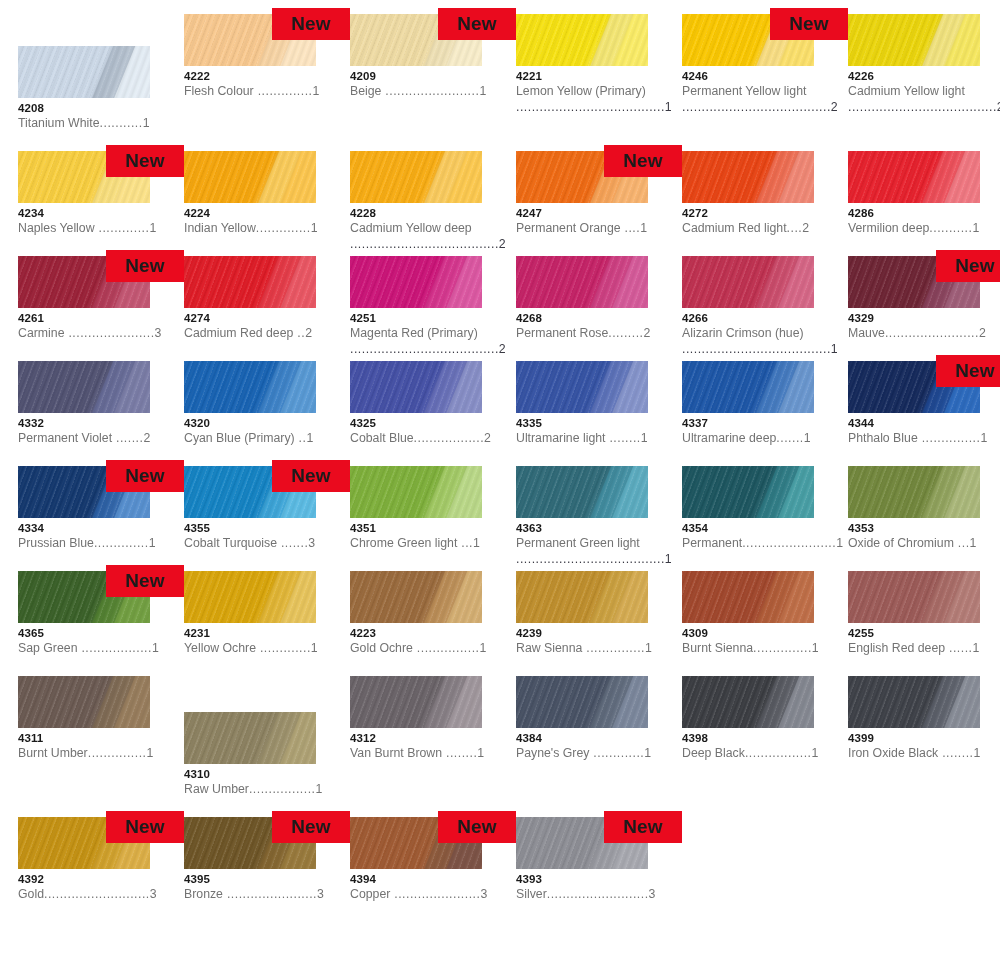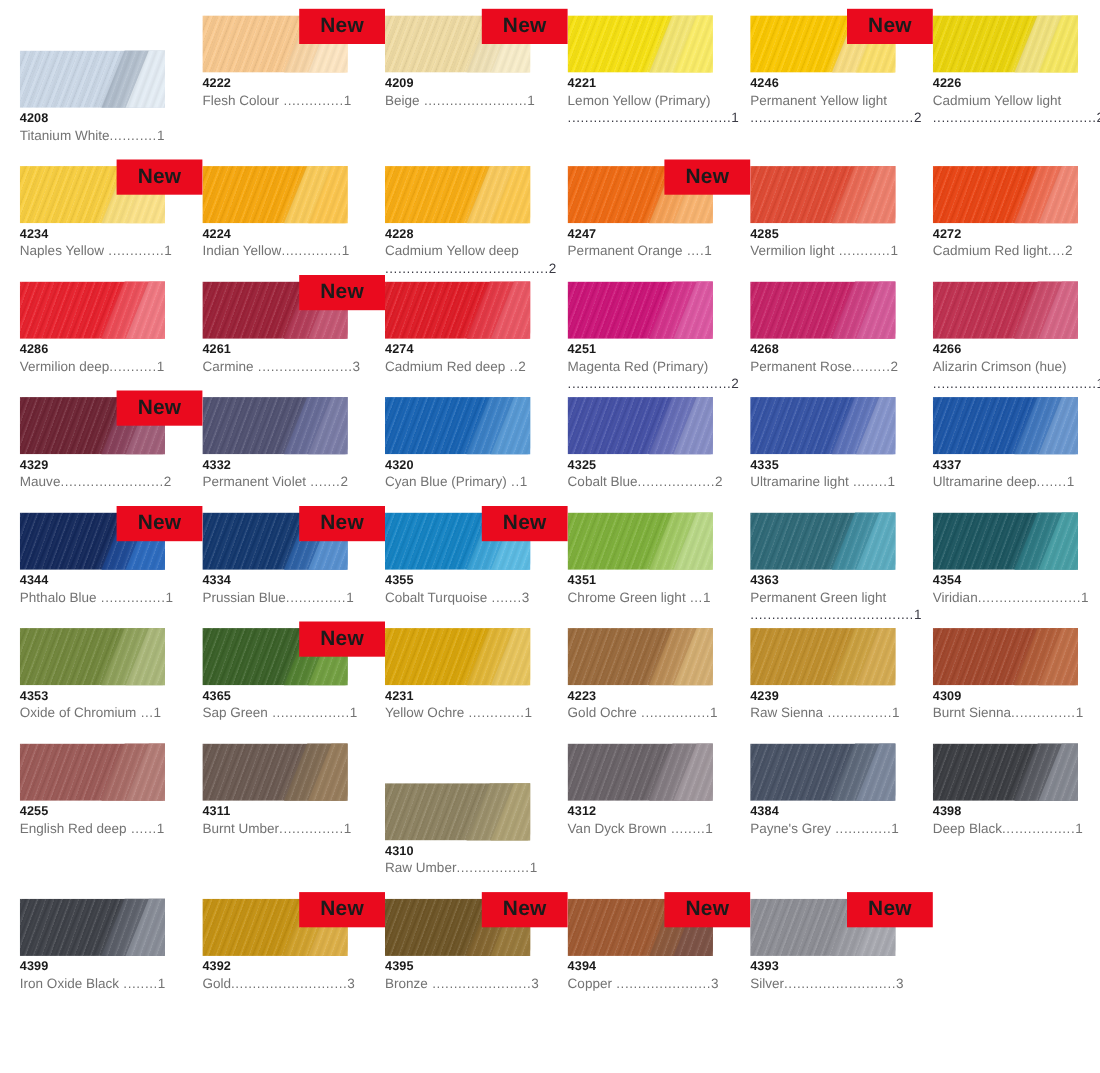--- a/index.html
+++ b/index.html
@@ -283,33 +283,20 @@
             <div class="chip-strokes"></div>
           </div>
           <div class="new-badge">New</div>
           <div class="code">4247</div>
           <div class="name-line"><span>Permanent Orange</span><span class="dots"> ....</span><span>1</span></div>
         </div>
       </div>
       <div class="swatch-cell">
         <div class="swatch-inner" style="min-height: 105px;">
           <div class="swatch-chip">
-            <div class="chip-base" style="background: linear-gradient(115deg, rgb(224, 74, 51) 0%, rgb(224, 74, 51) 58%, rgb(233, 106, 85) 74%, rgb(239, 130, 112) 100%);"></div>
-            <div class="chip-grain"></div>
-            <div class="chip-sweep" style="background: linear-gradient(90deg, rgb(233, 106, 85) 0%, rgb(239, 130, 112) 100%);"></div>
-            <div class="chip-sweep2" style="background: rgb(239, 130, 112);"></div>
-            <div class="chip-strokes"></div>
-          </div>
-          <div class="code">4285</div>
-          <div class="name-line"><span>Vermilion light</span><span class="dots"> ............</span><span>1</span></div>
-        </div>
-      </div>
-      <div class="swatch-cell">
-        <div class="swatch-inner" style="min-height: 105px;">
-          <div class="swatch-chip">
             <div class="chip-base" style="background: linear-gradient(115deg, rgb(234, 68, 19) 0%, rgb(234, 68, 19) 58%, rgb(237, 106, 78) 74%, rgb(240, 139, 121) 100%);"></div>
             <div class="chip-grain"></div>
             <div class="chip-sweep" style="background: linear-gradient(90deg, rgb(237, 106, 78) 0%, rgb(240, 139, 121) 100%);"></div>
             <div class="chip-sweep2" style="background: rgb(240, 139, 121);"></div>
             <div class="chip-strokes"></div>
           </div>
           <div class="code">4272</div>
           <div class="name-line"><span>Cadmium Red light</span><span class="dots">....</span><span>2</span></div>
         </div>
       </div>
@@ -545,21 +532,21 @@
       <div class="swatch-cell">
         <div class="swatch-inner" style="min-height: 105px;">
           <div class="swatch-chip">
             <div class="chip-base" style="background: linear-gradient(115deg, rgb(28, 86, 96) 0%, rgb(28, 86, 96) 58%, rgb(45, 120, 130) 74%, rgb(75, 162, 168) 100%);"></div>
             <div class="chip-grain"></div>
             <div class="chip-sweep" style="background: linear-gradient(90deg, rgb(45, 120, 130) 0%, rgb(75, 162, 168) 100%);"></div>
             <div class="chip-sweep2" style="background: rgb(75, 162, 168);"></div>
             <div class="chip-strokes"></div>
           </div>
           <div class="code">4354</div>
-          <div class="name-line"><span>Viridian</span><span class="dots">........................</span><span>1</span></div>
+          <div class="name-line"><span>Permanent</span><span class="dots">........................</span><span>1</span></div>
         </div>
       </div>
       <div class="swatch-cell">
         <div class="swatch-inner" style="min-height: 105px;">
           <div class="swatch-chip">
             <div class="chip-base" style="background: linear-gradient(115deg, rgb(114, 135, 60) 0%, rgb(114, 135, 60) 58%, rgb(142, 160, 90) 74%, rgb(173, 186, 126) 100%);"></div>
             <div class="chip-grain"></div>
             <div class="chip-sweep" style="background: linear-gradient(90deg, rgb(142, 160, 90) 0%, rgb(173, 186, 126) 100%);"></div>
             <div class="chip-sweep2" style="background: rgb(173, 186, 126);"></div>
             <div class="chip-strokes"></div>
@@ -676,21 +663,21 @@
       <div class="swatch-cell">
         <div class="swatch-inner" style="min-height: 105px;">
           <div class="swatch-chip">
             <div class="chip-base" style="background: linear-gradient(115deg, rgb(106, 99, 104) 0%, rgb(106, 99, 104) 58%, rgb(131, 123, 129) 74%, rgb(163, 154, 160) 100%);"></div>
             <div class="chip-grain"></div>
             <div class="chip-sweep" style="background: linear-gradient(90deg, rgb(131, 123, 129) 0%, rgb(163, 154, 160) 100%);"></div>
             <div class="chip-sweep2" style="background: rgb(163, 154, 160);"></div>
             <div class="chip-strokes"></div>
           </div>
           <div class="code">4312</div>
-          <div class="name-line"><span>Van Dyck Brown</span><span class="dots"> ........</span><span>1</span></div>
+          <div class="name-line"><span>Van Burnt Brown</span><span class="dots"> ........</span><span>1</span></div>
         </div>
       </div>
       <div class="swatch-cell">
         <div class="swatch-inner" style="min-height: 105px;">
           <div class="swatch-chip">
             <div class="chip-base" style="background: linear-gradient(115deg, rgb(72, 82, 101) 0%, rgb(72, 82, 101) 58%, rgb(93, 104, 121) 74%, rgb(127, 139, 160) 100%);"></div>
             <div class="chip-grain"></div>
             <div class="chip-sweep" style="background: linear-gradient(90deg, rgb(93, 104, 121) 0%, rgb(127, 139, 160) 100%);"></div>
             <div class="chip-sweep2" style="background: rgb(127, 139, 160);"></div>
             <div class="chip-strokes"></div>

